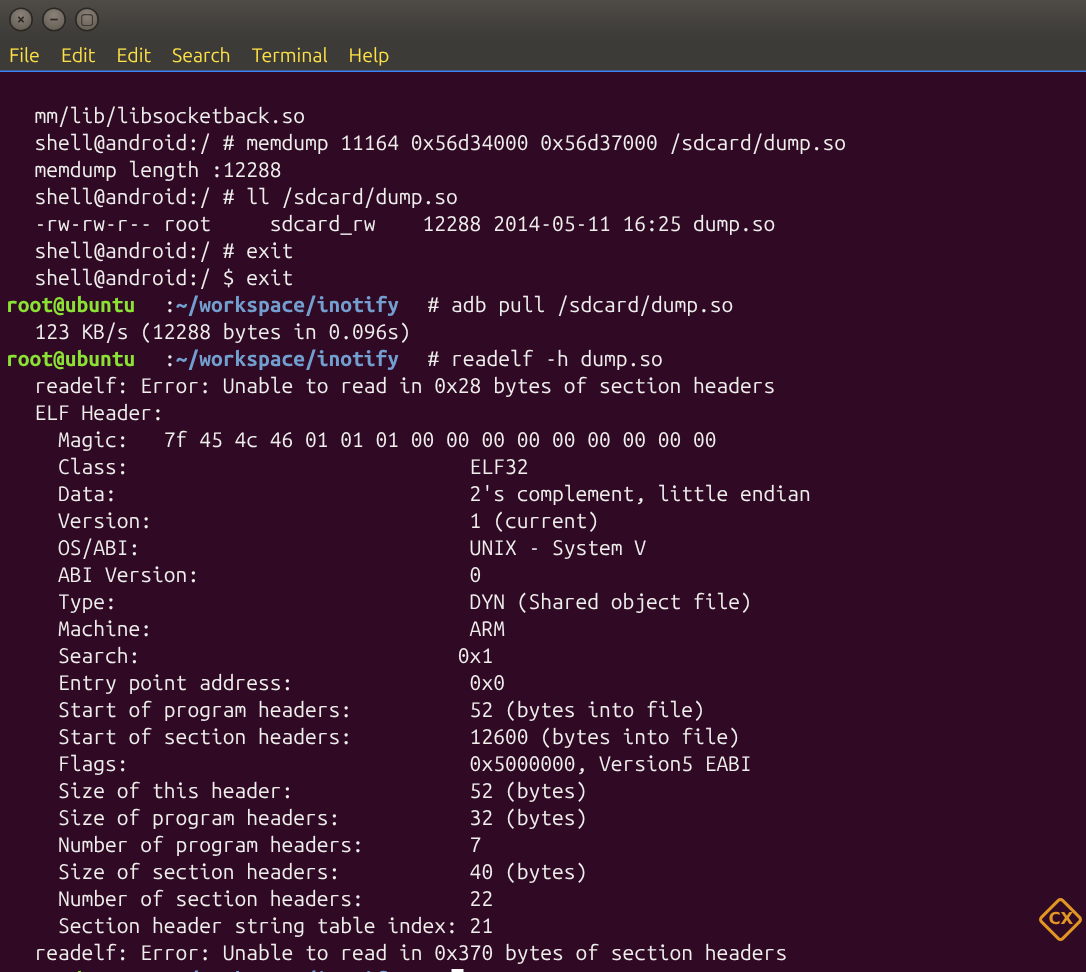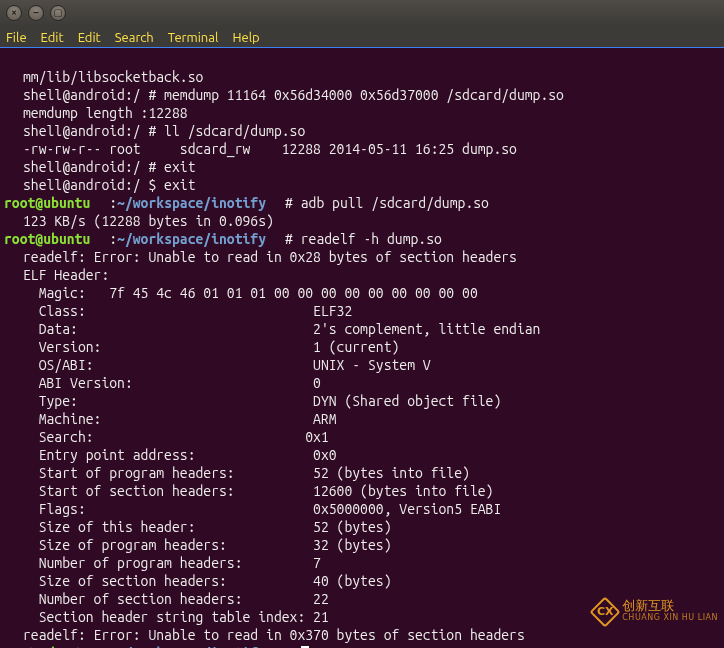--- a/index.html
+++ b/index.html
@@ -144,20 +144,16 @@
 <span class="white">  Size of this header:               52 (bytes)</span>
 <span class="white">  Size of program headers:           32 (bytes)</span>
 <span class="white">  Number of program headers:         7</span>
 <span class="white">  Size of section headers:           40 (bytes)</span>
 <span class="white">  Number of section headers:         22</span>
 <span class="white">  Section header string table index: 21</span>
 <span class="white">readelf: Error: Unable to read in 0x370 bytes of section headers</span>
 <span><span class="green">root@ubuntu</span><span class="white">:</span><span class="blue">~/workspace/inotify</span><span class="white"># </span><span class="cursor"></span></span>
     <div class="watermark">
       <div class="logo"><span>CX</span></div>
-      <div class="txt">
-        <span>创新互联</span>
-        <span class="sub">CHUANG XIN HU LIAN</span>
-      </div>
     </div>
   </div>
 
 </div>
 
 </body></html>

